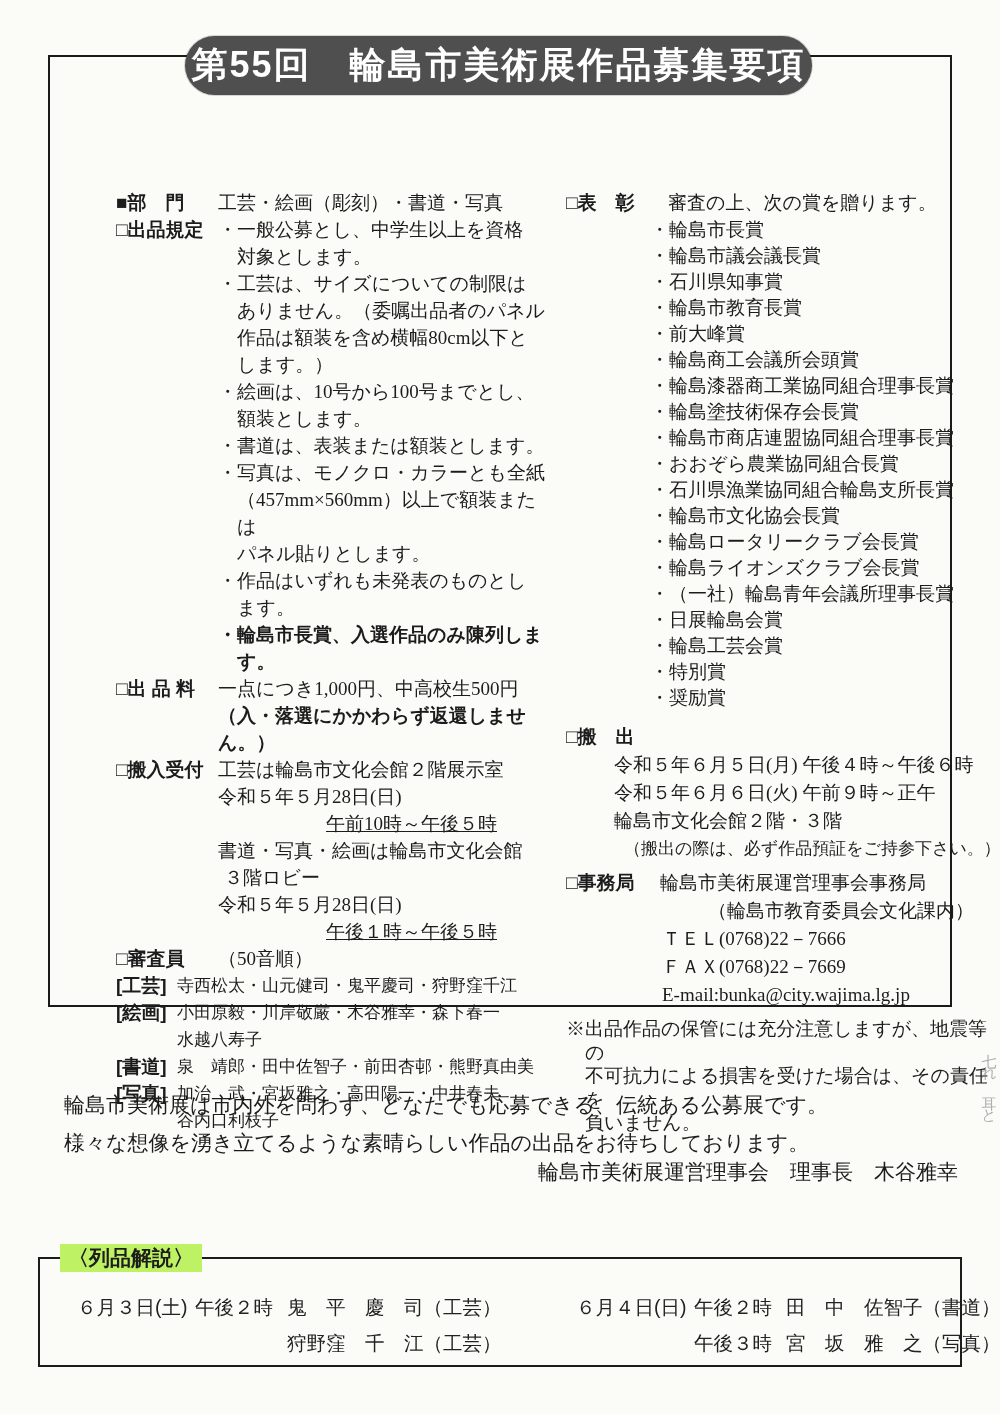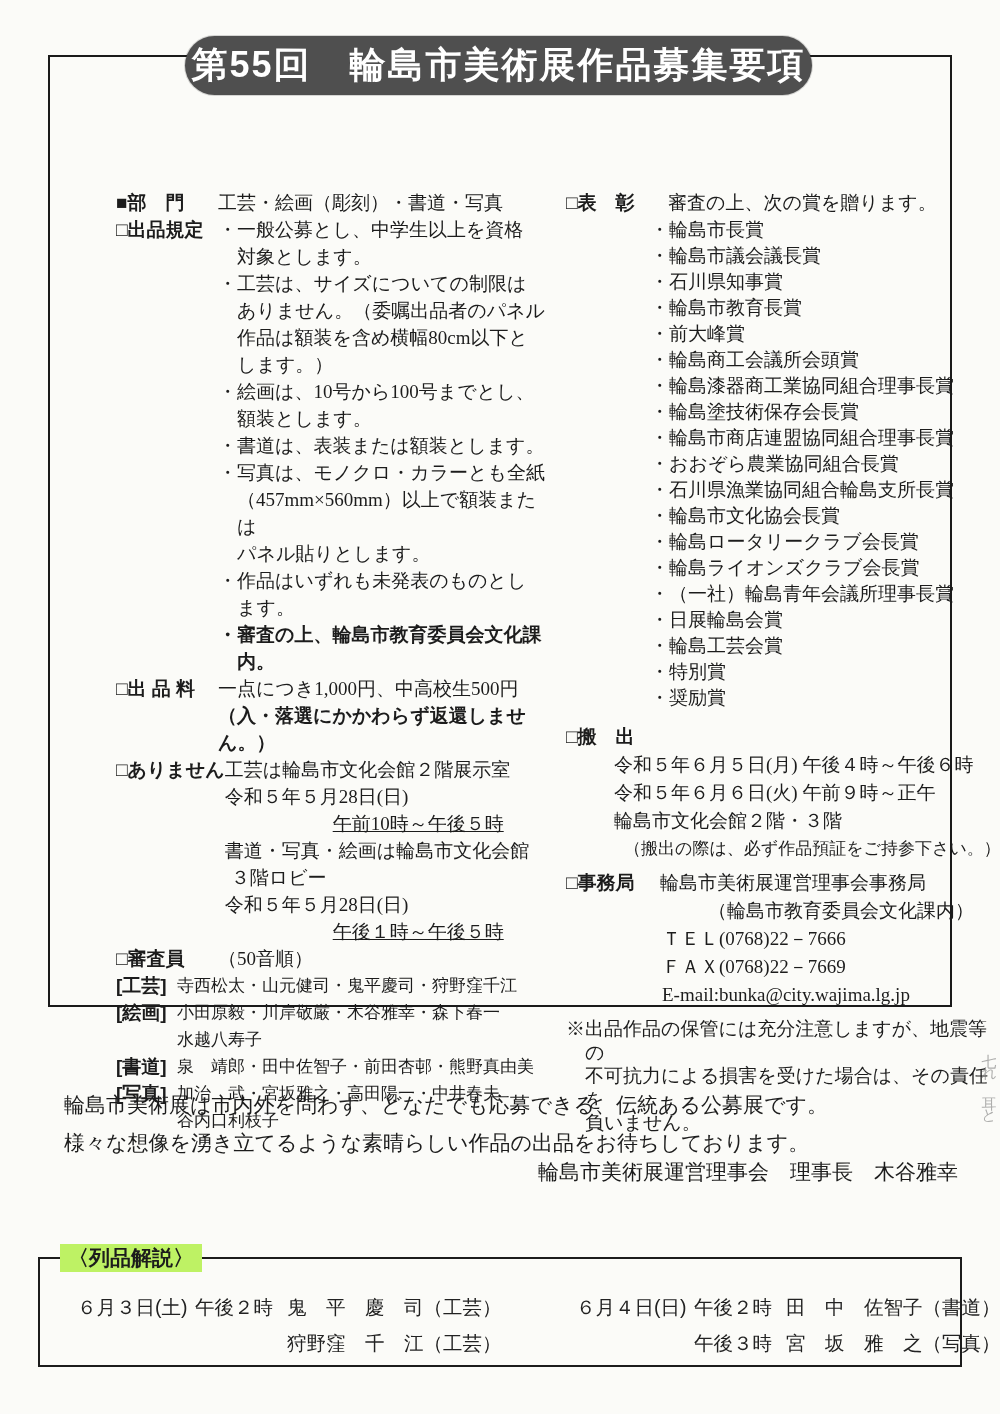--- a/index.html
+++ b/index.html
@@ -122,33 +122,33 @@
             <div class="bullet">・写真は、モノクロ・カラーとも全紙
 （457mm×560mm）以上で額装または
 パネル貼りとします。</div>
 
             <div class="bullet">・作品はいずれも未発表のものとし
 ます。</div>
           </div>
       </div>
       <div class="sec-row">
         <span class="sec-label"></span>
-        <div class="sec-content bullet bold-g">・審査の上、輪島市教育委員会文化課内。</div>
+        <div class="sec-content bullet bold-g">・輪島市長賞、入選作品のみ陳列します。</div>
       </div>
 
       <div class="sec-row">
         <span class="sec-label">□出 品 料</span>
         <div class="sec-content">
           <div>一点につき1,000円、中高校生500円</div>
           <div class="bold-g">（入・落選にかかわらず返還しません。）</div>
         </div>
       </div>
 
       <div class="sec-row">
-        <span class="sec-label">□ありません</span>
+        <span class="sec-label">□搬入受付</span>
         <div class="sec-content">
           <div>工芸は輪島市文化会館２階展示室</div>
           <div>令和５年５月28日(日)</div>
           <div class="time-line">午前10時～午後５時</div>
           <div>書道・写真・絵画は輪島市文化会館</div>
           <div class="indent-sm">３階ロビー</div>
           <div>令和５年５月28日(日)</div>
           <div class="time-line">午後１時～午後５時</div>
         </div>
       </div>

